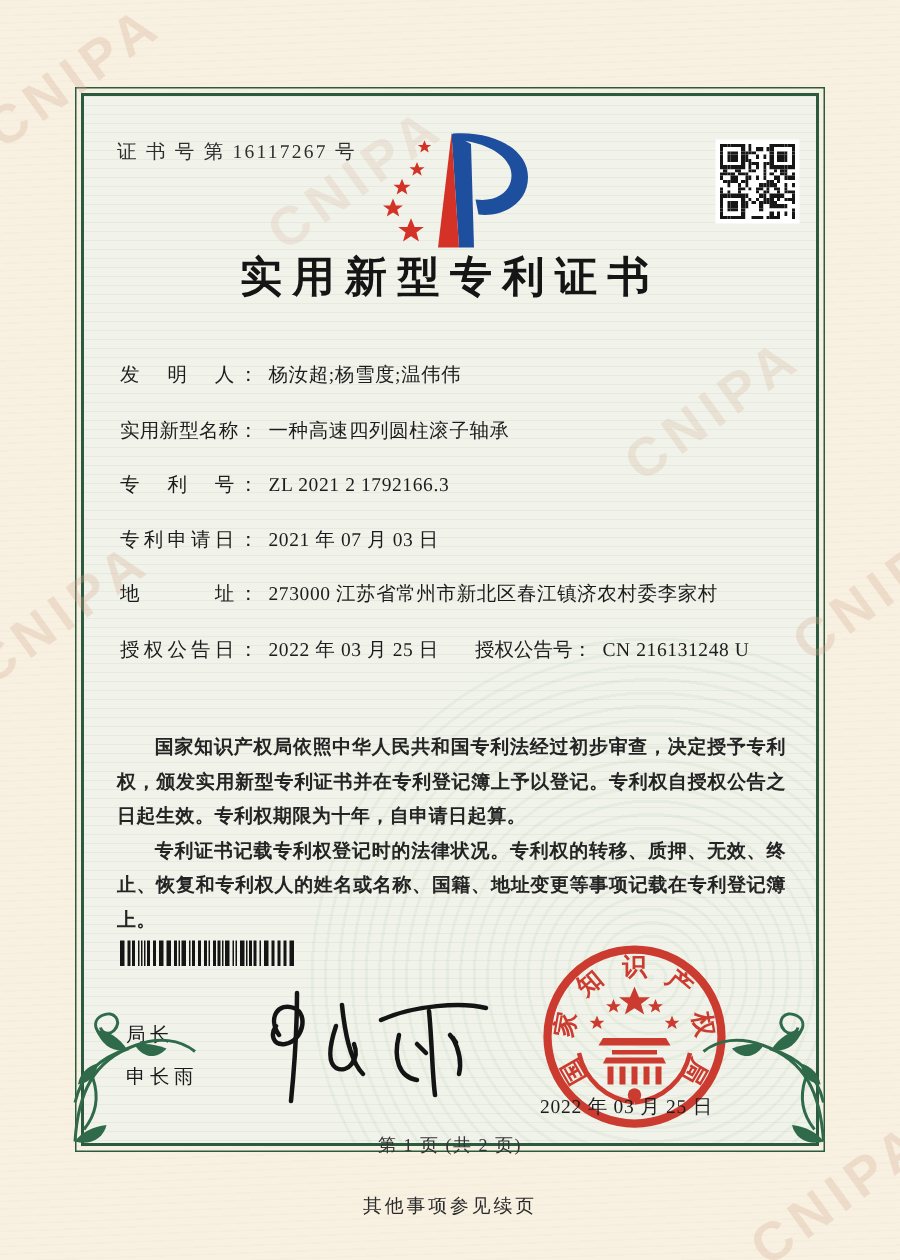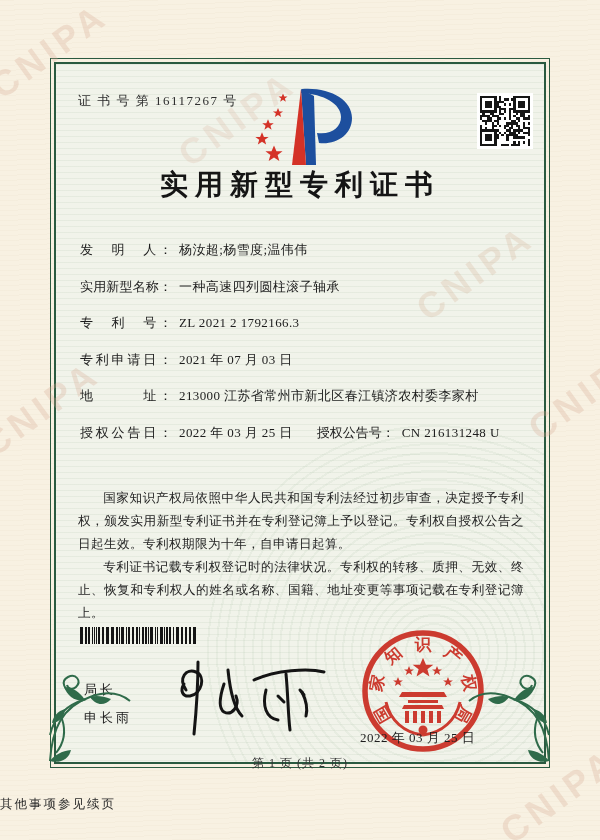--- a/index.html
+++ b/index.html
@@ -33,31 +33,31 @@
   .qr i.qd{background:#161616;} .qr i.ql{background:#fff;}
   .title{position:absolute;z-index:3;left:0;top:166px;width:100%;text-align:center;
          font-size:28px;font-weight:700;letter-spacing:7px;color:#151515;}
   .fields{position:absolute;z-index:3;left:80px;top:241px;width:444px;font-size:13px;color:#1c1c1c;}
   .frow{height:36.5px;display:flex;align-items:flex-start;line-height:18px;}
   .flabel{display:inline-block;width:92px;flex:none;text-align:justify;text-align-last:justify;}
   .fvalue{margin-left:7px;letter-spacing:.4px;}
   .fspacer{width:24px;flex:none;}
   .paras{position:absolute;z-index:3;left:78px;top:487px;width:446px;font-size:12.6px;
          line-height:1.83;color:#242424;text-align:justify;letter-spacing:.4px;}
-  .paras p{margin:0;text-indent:2em;}
+  .paras p{margin:0;text-indent:2em;font-weight:bold;}
   .barcode{position:absolute;z-index:3;left:80px;top:627px;width:170px;height:17px;white-space:nowrap;}
   .barcode i{display:inline-block;height:100%;background:#151515;vertical-align:top;}
   .signer{position:absolute;z-index:3;left:84px;top:676px;font-size:13px;letter-spacing:3px;
           line-height:28px;color:#1b1b1b;}
   .signature{position:absolute;z-index:4;left:158px;top:656px;}
   .seal{position:absolute;z-index:4;left:338px;top:606px;opacity:.9;}
   .sealdate{position:absolute;z-index:5;left:360px;top:729px;font-size:13px;color:#1d1d1d;letter-spacing:.5px;}
   .pageinfo{position:absolute;z-index:3;left:0;top:755px;width:100%;text-align:center;
             font-size:12px;color:#333;letter-spacing:1px;}
-  .contnote{position:absolute;z-index:3;left:0;top:796px;width:100%;
+  .contnote{position:absolute;z-index:3;left:0;top:796px;width:100%;text-align:center;
             font-size:12.5px;color:#2a2a2a;letter-spacing:2px;}
   .corner{position:absolute;z-index:4;}
   .corner-l{left:42px;top:672px;transform:scale(1,-1);}
   .corner-r{left:462px;top:672px;transform:scale(-1,-1);}
 </style>
 </head>
 <body>
 
 <div class="page">
 
@@ -548,21 +548,21 @@
     <div class="frow">
       <span class="flabel">专　利　号：</span>
       <span class="fvalue">ZL 2021 2 1792166.3</span>
     </div>
     <div class="frow">
       <span class="flabel">专利申请日：</span>
       <span class="fvalue">2021 年 07 月 03 日</span>
     </div>
     <div class="frow">
       <span class="flabel">地　　　址：</span>
-      <span class="fvalue">213000 江苏省常州市新北区春江镇济农村委李家村</span>
+      <span class="fvalue">273000 江苏省常州市新北区春江镇济农村委李家村</span>
     </div>
     <div class="frow">
       <span class="flabel">授权公告日：</span>
       <span class="fvalue">2022 年 03 月 25 日</span>
       <span class="fspacer"></span>
       <span>授权公告号：</span>
       <span class="fvalue">CN 216131248 U</span>
     </div>
   </div>
 

